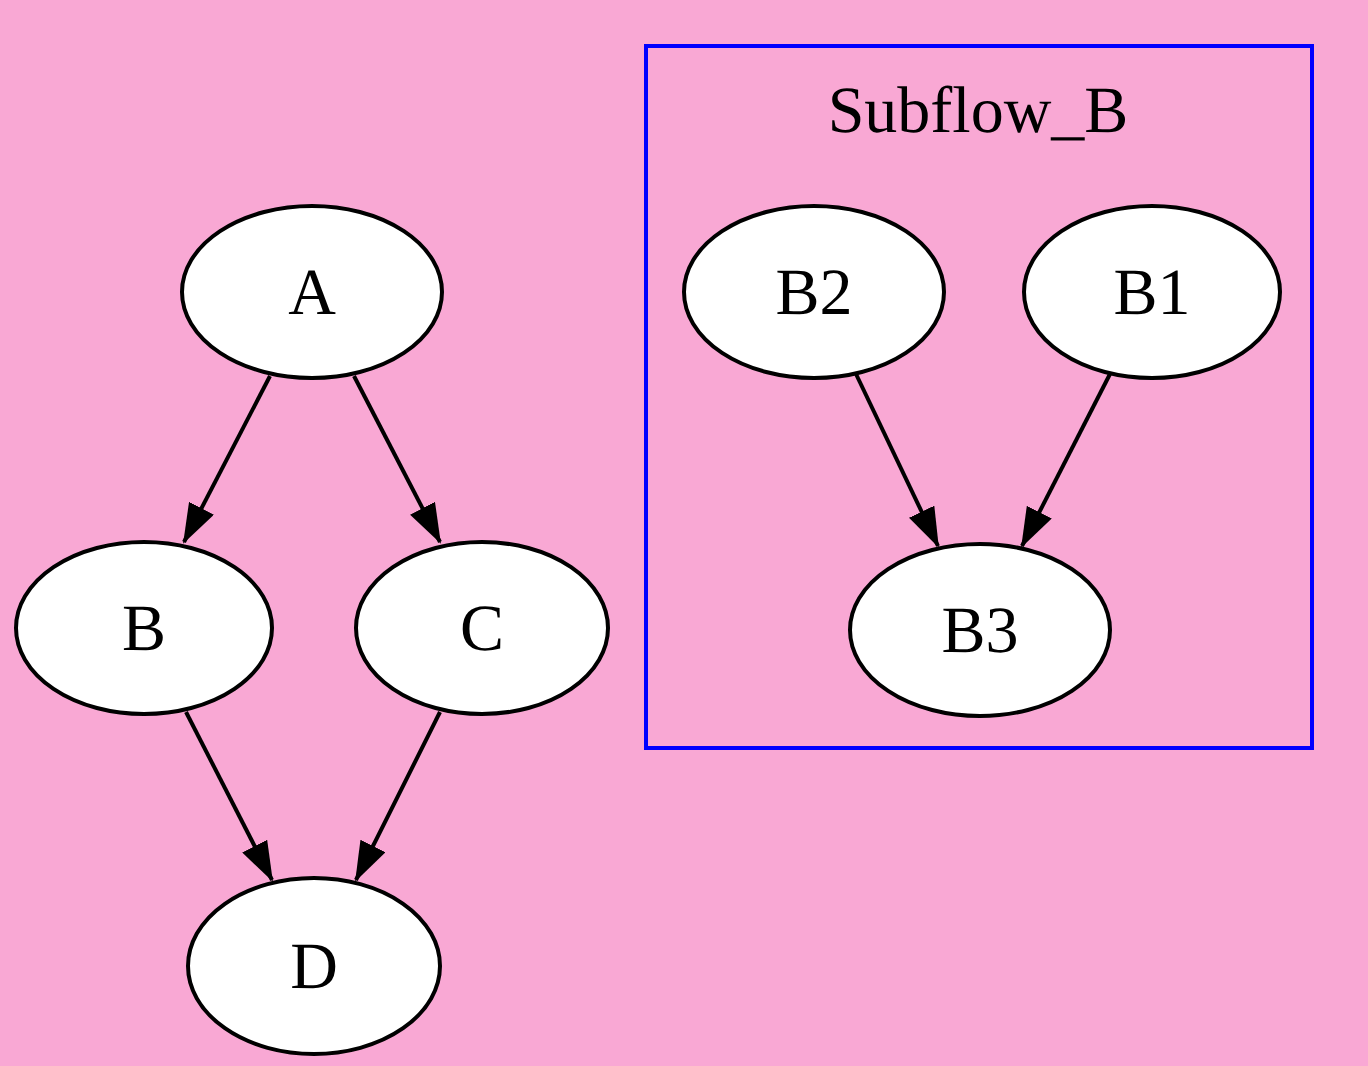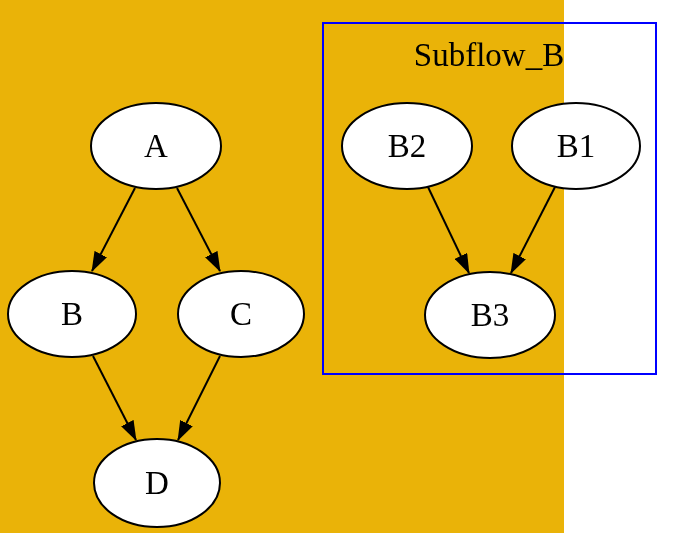--- a/index.html
+++ b/index.html
@@ -2,23 +2,23 @@
 <html><head>
 <meta charset="utf-8">
 <style>
   html, body {
     margin: 0;
     padding: 0;
     background: #ffffff;
   }
   .canvas {
     position: relative;
-    width: 564px;
+    width: 684px;
     height: 533px;
-    background: #eab308;
+    background: #f9a8d4;
     font-family: "Liberation Serif", serif;
   }
   svg text {
     font-family: "Liberation Serif", serif;
     font-size: 33px;
     fill: #000000;
   }
   svg ellipse {
     fill: #ffffff;
     stroke: #000000;

